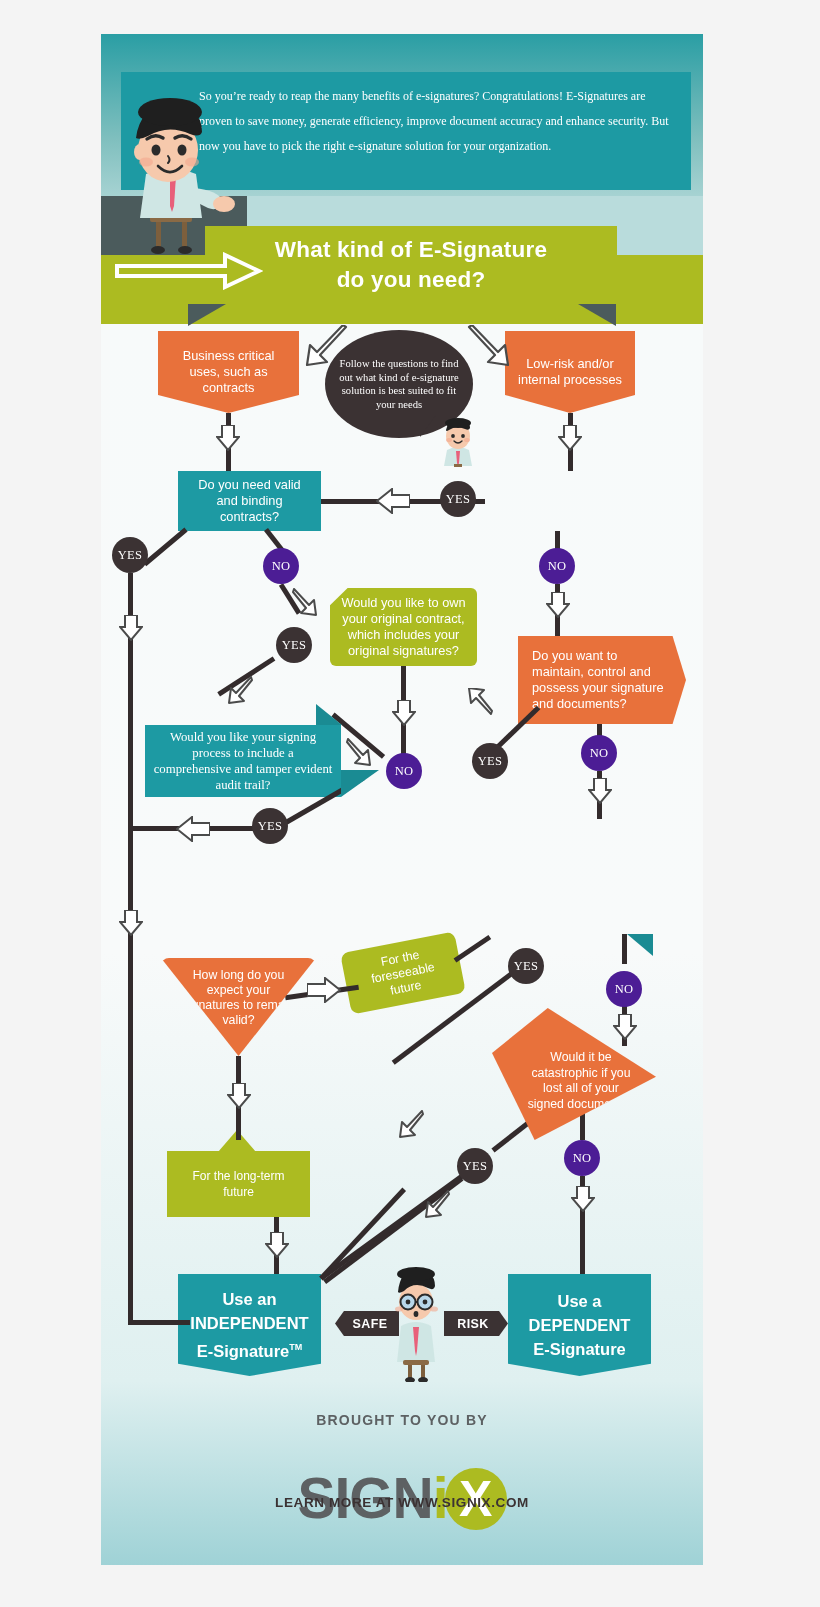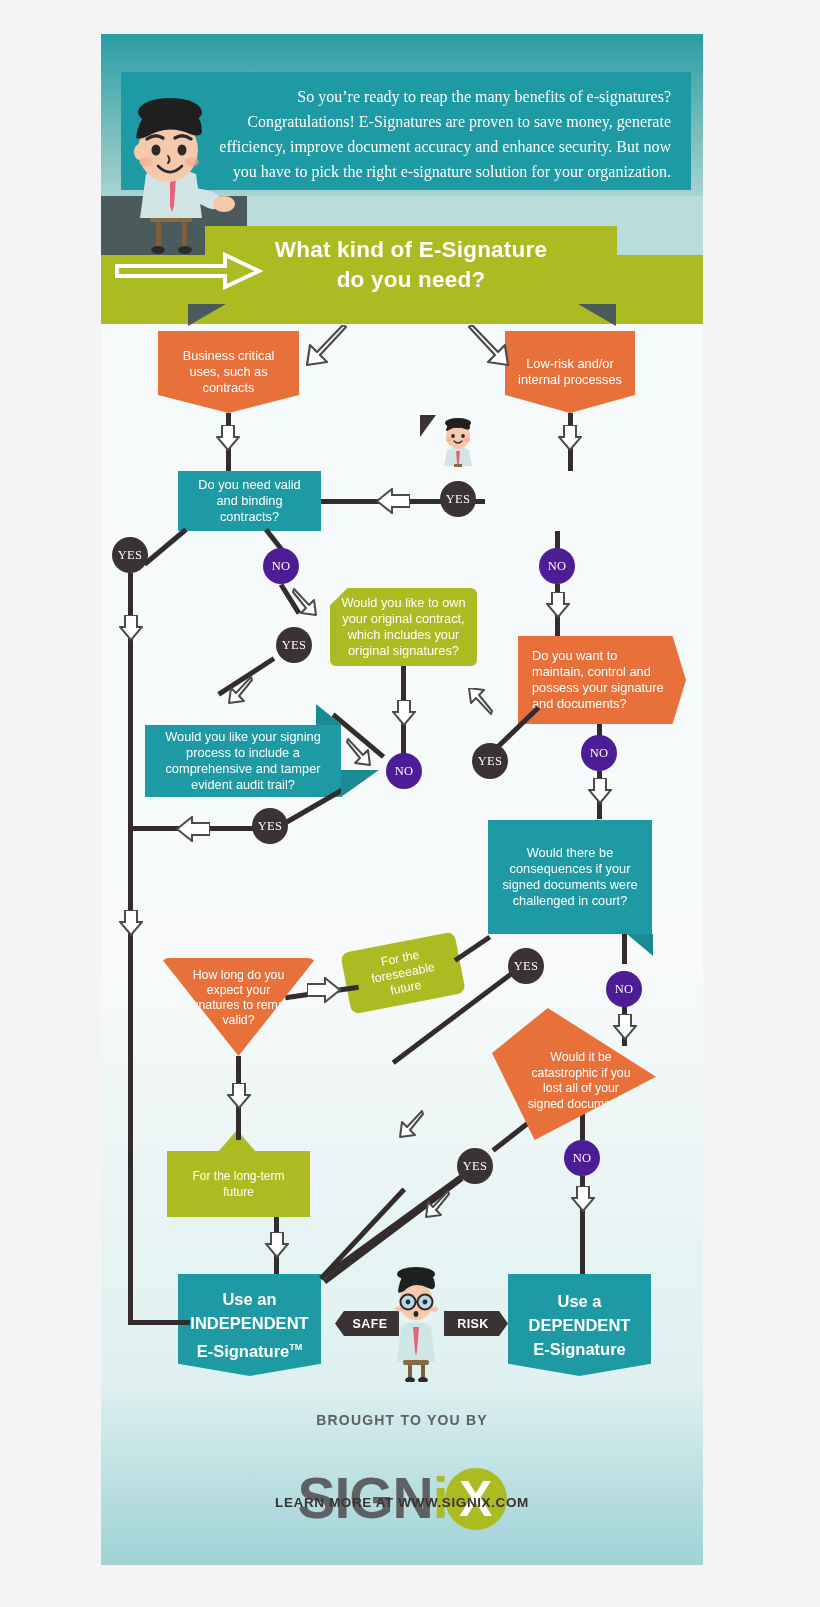--- a/index.html
+++ b/index.html
@@ -6,21 +6,21 @@
   body{font-family:"Liberation Sans", sans-serif;}
   #page{position:relative;width:820px;height:1607px;background:#f4f4f4;overflow:hidden;}
   #sheet{position:absolute;left:101px;top:34px;width:602px;height:1531px;
          background:linear-gradient(180deg,#eef4f4 0%,#f7fafa 18%,#f8fafa 60%,#dff0f0 88%,#9fd2d6 100%);}
   
   .hdr-band{position:absolute;left:101px;top:34px;width:602px;height:190px;
             background:linear-gradient(180deg,#2a9ea4 0%,#7fbfbe 55%,#b9dcdc 100%);}
   .hdr-dark{position:absolute;left:101px;top:196px;width:602px;height:86px;background:#b9dcdc;}
   .intro{position:absolute;left:121px;top:72px;width:570px;height:118px;background:#1d9aa3;}
   .intro p{margin:0;padding:12px 20px 0 78px;color:#ffffff;font-family:"Liberation Serif",serif;
-           font-size:16px;line-height:25px;text-align:right;}
+           font-size:12px;line-height:25px;text-align:left;}
   .hdr-grey{position:absolute;left:101px;top:196px;width:146px;height:88px;background:#4b5b5c;}
   
   .title-strip{position:absolute;left:101px;top:255px;width:602px;height:69px;background:#acbb21;}
   .title-box{position:absolute;left:205px;top:226px;width:412px;height:78px;background:#acbb21;}
   .title-box h1{margin:0;padding:9px 0 0 0;color:#fff;font-size:22.5px;line-height:30px;
                 font-weight:bold;text-align:center;letter-spacing:.2px;}
   .title-box h1 span{display:block;}
   .tri-l{position:absolute;left:188px;top:304px;width:0;height:0;
          border-left:0 solid transparent;border-top:22px solid #4b5b5c;border-right:38px solid transparent;}
   .tri-r{position:absolute;left:578px;top:304px;width:0;height:0;
@@ -135,20 +135,24 @@
   </div>
 
   <div class="node n-orange pt-btm t13" style="left:158px;top:331px;width:141px;height:82px;">
     <span>Business critical uses, such as contracts</span>
   </div>
 
   <div class="node n-orange pt-btm t13" style="left:505px;top:331px;width:130px;height:82px;">
     <span>Low-risk and/or internal processes</span>
   </div>
 
+  <div style="position:absolute;left:325px;top:330px;width:148px;height:108px;background:#3b3233;border-radius:50%;
+              display:flex;align-items:center;justify-content:center;z-index:3;">
+    <span style="color:#fff;font-family:'Liberation Serif',serif;font-size:10.6px;line-height:13.5px;text-align:center;padding:0 12px;">Follow the questions to find out what kind of e-signature solution is best suited to fit your needs</span>
+  </div>
   <div style="position:absolute;left:420px;top:415px;width:0;height:0;z-index:3;
               border-left:16px solid #3b3233;border-bottom:22px solid transparent;"></div>
 
   <div class="char" style="left:437px;top:418px;width:42px;height:50px;">
     <svg width="42" height="50" viewBox="0 0 42 50">
       <path d="M10 32 q11 -6 22 0 l3 16 h-28 z" fill="#cfe6e4"></path>
       <path d="M19 33 h4 l-1 12 l-1 3 l-1 -3z" fill="#e8607a"></path>
       <ellipse cx="21" cy="18" rx="12" ry="13" fill="#f6c9ac"></ellipse>
       <path d="M9 12 q2 -11 12 -11 q12 0 12 9 q-1 3 -5 1 q-9 -4 -16 1 q-3 2 -3 0z" fill="#1f1f1f"></path>
       <ellipse cx="21" cy="5" rx="13" ry="5" fill="#1f1f1f"></ellipse>
@@ -260,21 +264,21 @@
   <div class="ln vline" style="left:401px;top:666px;height:88px;"></div>
   <div class="ar" style="left:392px;top:700px;width:24px;height:26px;">
     <svg width="24" height="26" viewBox="0 0 24 26">
         <path d="M6 0 v12 h-5 l11 13 l11 -13 h-5 V0 z" fill="#fff" stroke="#4b4b4b" stroke-width="2"></path>
       </svg>
   </div>
   <div class="badge b-no" style="left:386px;top:753px;">
     <span>NO</span>
   </div>
 
-  <div class="node n-teal t13" style="left:145px;top:725px;width:196px;height:72px;">
+  <div class="node n-teal t13" style="left:145px;top:725px;width:196px;height:72px;font-family:Liberation Serif, serif;">
     <span>Would you like your signing process to include a comprehensive and tamper evident audit trail?</span>
   </div>
   <div style="position:absolute;left:316px;top:704px;width:0;height:0;z-index:2;
               border-left:26px solid #1a8b93;border-top:21px solid transparent;"></div>
   <div style="position:absolute;left:341px;top:770px;width:0;height:0;z-index:2;
               border-left:38px solid #1a8b93;border-bottom:27px solid transparent;"></div>
 
   <div class="diag" style="left:333px;top:712px;width:66px;transform:rotate(40deg);"></div>
   <div class="ar" style="left:346px;top:738px;width:26px;height:28px;">
     <svg width="26" height="28" viewBox="0 0 26 28">
@@ -307,23 +311,20 @@
   <div class="badge b-no" style="left:581px;top:735px;">
     <span>NO</span>
   </div>
   <div class="ln vline" style="left:597px;top:771px;height:48px;"></div>
   <div class="ar" style="left:588px;top:778px;width:24px;height:26px;">
     <svg width="24" height="26" viewBox="0 0 24 26">
         <path d="M6 0 v12 h-5 l11 13 l11 -13 h-5 V0 z" fill="#fff" stroke="#4b4b4b" stroke-width="2"></path>
       </svg>
   </div>
 
-  <div class="node n-teal t13" style="left:488px;top:820px;width:164px;height:114px;">
-    <span>Would there be consequences if your signed documents were challenged in court?</span>
-  </div>
   <div style="position:absolute;left:627px;top:934px;width:0;height:0;z-index:2;
               border-right:26px solid #1a8b93;border-bottom:22px solid transparent;"></div>
 
   <div class="badge b-yes" style="left:508px;top:948px;">
     <span>YES</span>
   </div>
   <div class="diag" style="left:513px;top:970px;width:150px;transform:rotate(143deg);"></div>
   <div class="ar" style="left:398px;top:1110px;width:26px;height:28px;">
     <svg width="26" height="28" viewBox="0 0 26 28">
         <path d="M24 1 L9 17 l-5 -5 l-2 15 l15 -2 l-5 -5 L25 4 z" fill="#fff" stroke="#4b4b4b" stroke-width="2" stroke-linejoin="round"></path>

